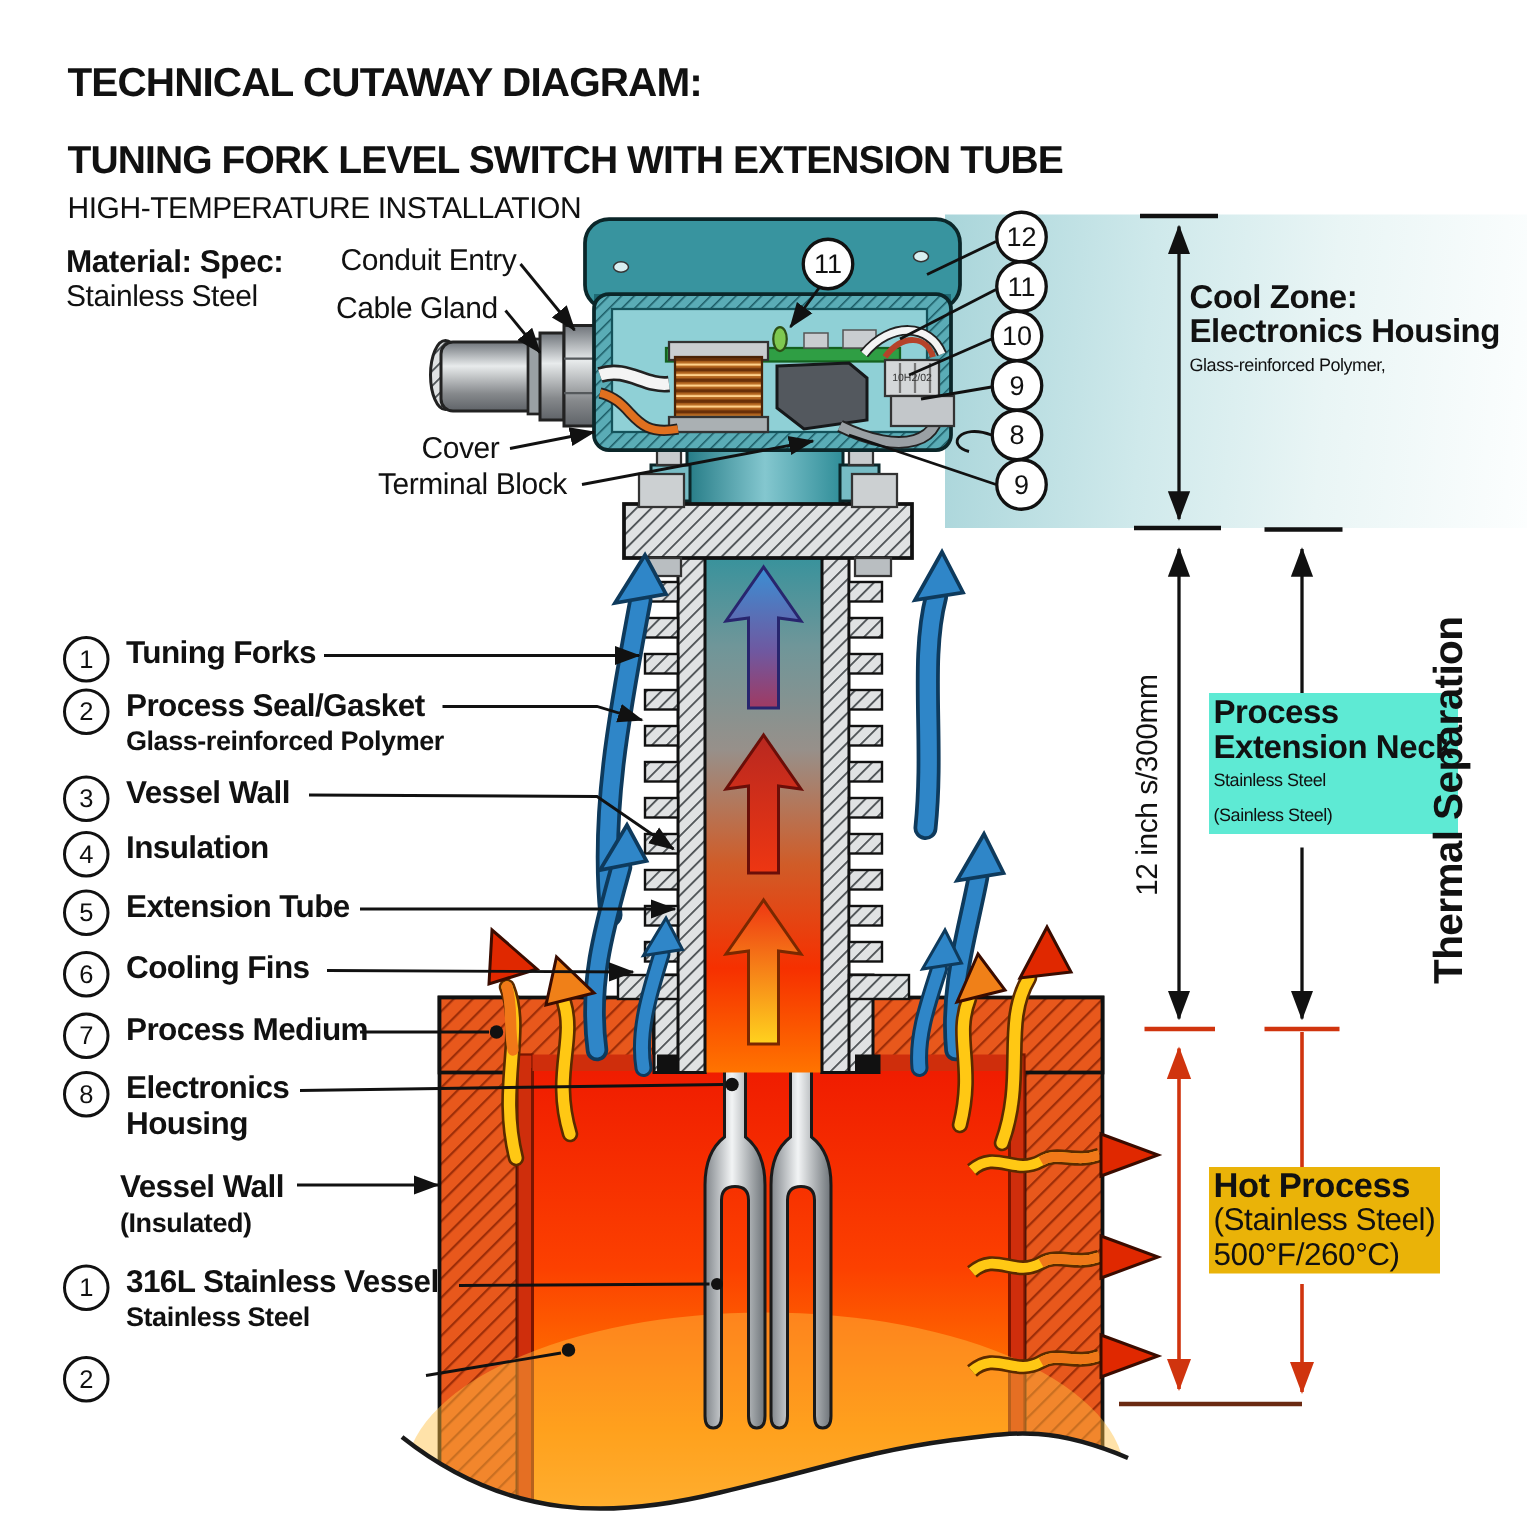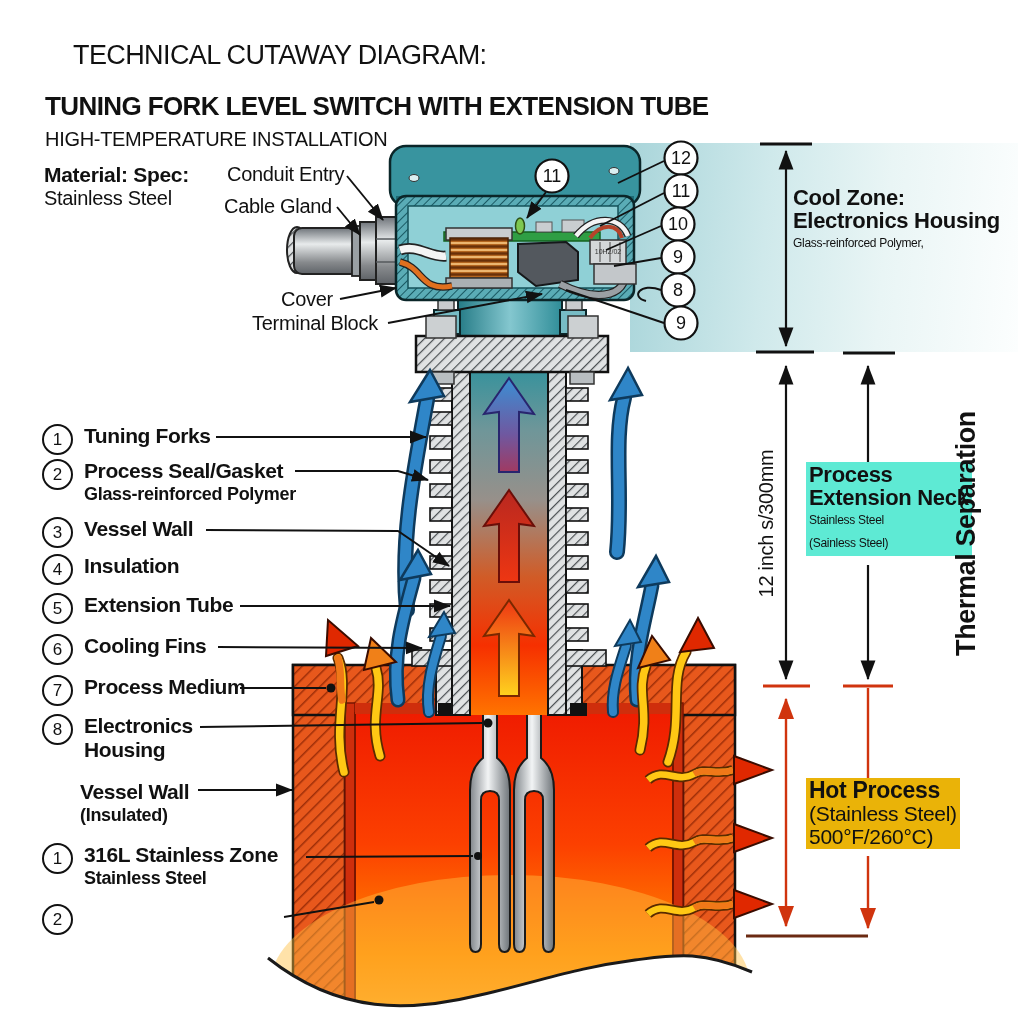--- a/index.html
+++ b/index.html
@@ -1,20 +1,20 @@
 <!DOCTYPE html>
 <html><head>
 <meta charset="utf-8">
 <style>
   html,body{margin:0;padding:0;background:#fff;}
   .stage{position:relative;width:1024px;height:1024px;background:#fff;overflow:hidden;
          font-family:"Liberation Sans",sans-serif;color:#111;}
   .abs{position:absolute;}
   
-  .t1{font-size:27px;font-weight:400;letter-spacing:-0.6px;margin-left:28px;}
+  .t1{font-size:27px;font-weight:700;letter-spacing:-0.6px;}
   .t2{font-size:26px;font-weight:700;letter-spacing:-0.6px;margin-top:20px;}
   .t3{font-size:20px;font-weight:400;letter-spacing:-0.3px;margin-top:6px;}
   
   .lab{font-size:20px;letter-spacing:-0.3px;white-space:nowrap;}
   .bold{font-weight:700;}
   
   .li{position:absolute;left:42px;display:flex;gap:11px;align-items:flex-start;}
   .num{width:27px;height:27px;border:2.3px solid #111;border-radius:50%;
        display:flex;align-items:center;justify-content:center;
        font-size:17px;flex:0 0 auto;background:#fff;}
@@ -463,21 +463,21 @@
   </div>
   <div class="li" style="top:780px;left:80px">
     <div>
         <div class="lbl">Vessel Wall</div>
         <div class="sub">(Insulated)</div>
       </div>
   </div>
   <div class="li" style="top:843px">
     <span class="num">1</span>
     <div>
-        <div class="lbl">316L Stainless Zone</div>
+        <div class="lbl">316L Stainless Vessel</div>
         <div class="sub">Stainless Steel</div>
       </div>
   </div>
   <div class="li" style="top:904px">
     <span class="num">2</span>
   </div>
 
   <div class="abs rt" style="left:793px;top:186px">
     <div class="b">Cool Zone:</div>
     <div class="b">Electronics Housing</div>

